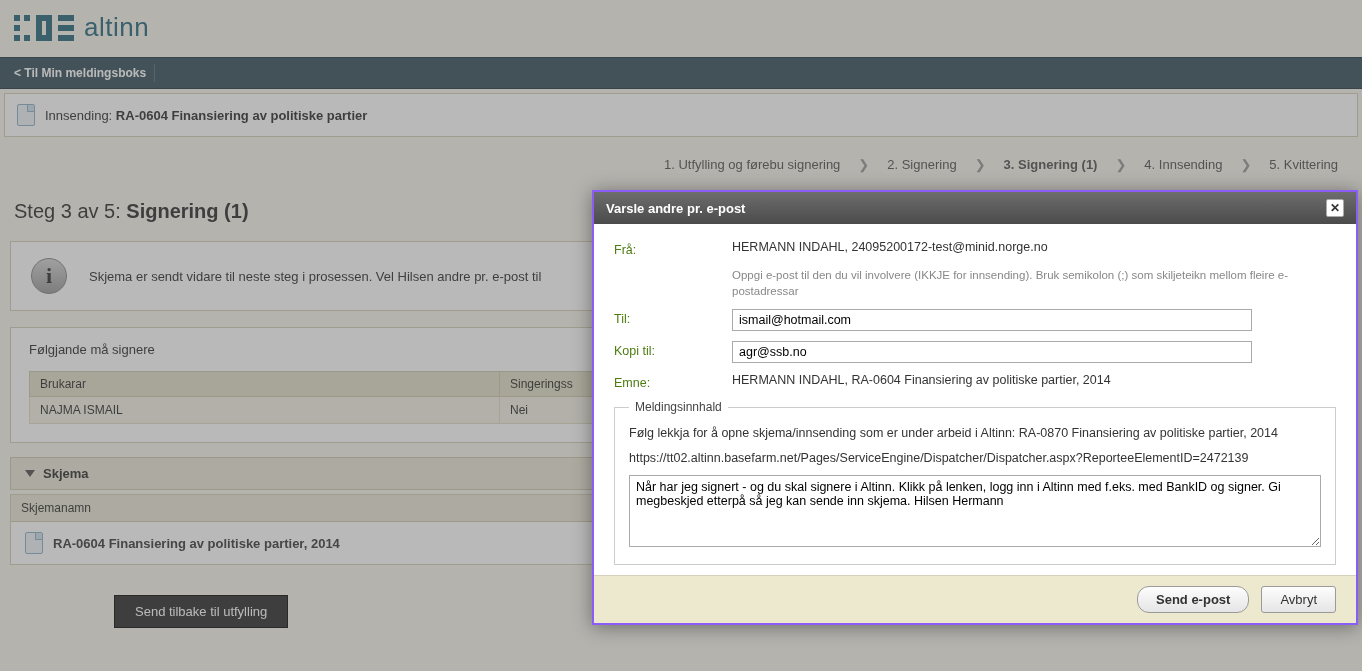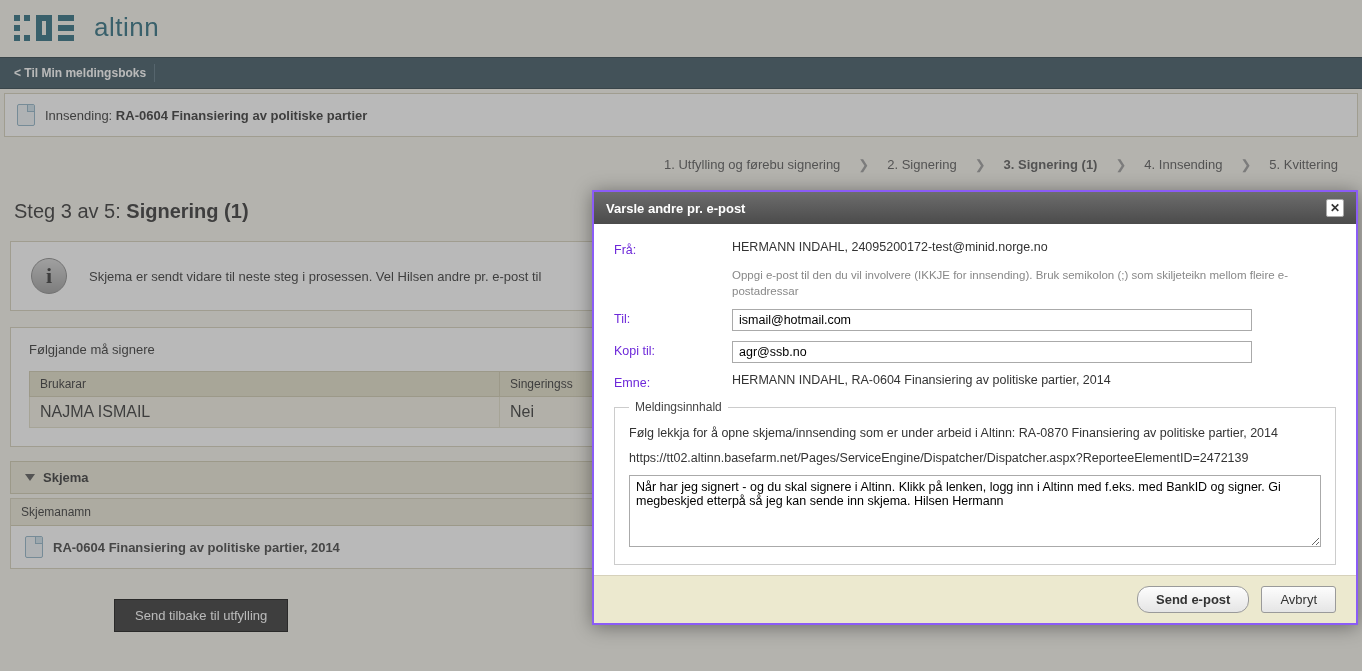--- a/index.html
+++ b/index.html
@@ -1,53 +1,53 @@
 <!DOCTYPE html>
 <html><head>
 <meta charset="utf-8">
 <style>
 * { margin: 0; padding: 0; box-sizing: border-box; }
 body { font-family: Arial, Helvetica, sans-serif; font-size: 13px; background: #f7f5ed; color: #333; width: 1362px; height: 671px; position: relative; overflow: hidden; }
 .overlay { position: absolute; inset: 0; background: rgba(80,80,80,0.4); z-index: 5; pointer-events: none; }
-.logo-bar { padding: 12px 14px 14px; display: flex; align-items: center; gap: 20px; border-radius: 15px; }
+.logo-bar { padding: 12px 14px 14px; display: flex; align-items: center; gap: 10px; border-radius: 15px; }
 .logo-mark { width: 60px; height: 30px; }
 .logo-text { font-size: 26px; color: #2a6c7d; font-weight: 500; letter-spacing: 0.5px; }
 .breadcrumb { background: #3b545f; color: #fff; padding: 6px 10px; font-size: 12px; font-weight: bold; border-top: 1px solid #2a3e47; border-bottom: 1px solid #2a3e47; display: flex; }
 .breadcrumb-item { padding: 2px 8px 2px 4px; border-right: 1px solid #5a7480; cursor: pointer; }
 .sub-header { background: #fff; border: 1px solid #d6d1bb; padding: 10px 12px; margin: 4px 4px 0; display: flex; align-items: center; gap: 10px; }
 .doc-icon { width: 18px; height: 22px; background: #eef4f7; border: 1px solid #8fb3c7; border-radius: 2px; position: relative; }
 .doc-icon::after { content: ""; position: absolute; top: 0; right: 0; width: 6px; height: 6px; background: #cfe2ec; border-left: 1px solid #8fb3c7; border-bottom: 1px solid #8fb3c7; }
 .sub-header .title { font-size: 13px; color: #333; }
 .steps { margin: 10px 4px 0; padding: 10px 20px; display: flex; justify-content: flex-end; gap: 18px; align-items: center; color: #555; }
 .steps .step { font-size: 13px; }
 .steps .step.active { font-weight: bold; }
 .steps .chev { color: #999; }
 .page-title { padding: 18px 14px; font-size: 20px; color: #333; }
 .page-title .bold { font-weight: bold; }
 .info-box { margin: 0 10px; background: #fff; border: 1px solid #d6d1bb; padding: 16px 20px; display: flex; align-items: center; gap: 22px; }
 .info-badge { width: 36px; height: 36px; border-radius: 50%; background: linear-gradient(#d5d5d5,#9c9c9c); border: 1px solid #888; display: flex; align-items: center; justify-content: center; font-family: Georgia, serif; font-size: 22px; font-weight: bold; color: #333; }
 .sign-section { margin: 16px 10px 0; background: #fff; border: 1px solid #d6d1bb; padding: 14px 18px 18px; }
 .sign-title { font-size: 13px; margin-bottom: 14px; }
 .sign-table { width: 100%; border-collapse: collapse; }
 .sign-table th { background: #e3dfc8; text-align: left; font-weight: normal; font-size: 12px; padding: 5px 10px; border: 1px solid #cfcab0; }
-.sign-table td { background: #f3f1e5; padding: 6px 10px; border: 1px solid #e0dcc6; font-size: 16px; }
+.sign-table td { background: #f3f1e5; padding: 6px 10px; border: 1px solid #e0dcc6; font-size: 12px; }
 .collapse-bar { margin: 14px 10px 0; background: #ebe8d7; border: 1px solid #cfcab0; padding: 8px 14px; font-weight: bold; font-size: 13px; display: flex; align-items: center; gap: 8px; }
 .tri { width: 0; height: 0; border-left: 5px solid transparent; border-right: 5px solid transparent; border-top: 7px solid #555; }
 .schema-box { margin: 4px 10px 0; border: 1px solid #d6d1bb; background: #fff; }
 .schema-head { background: #ebe8d7; padding: 6px 10px; font-size: 12px; border-bottom: 1px solid #cfcab0; }
 .schema-row { padding: 10px 14px; display: flex; align-items: center; gap: 10px; }
 .schema-row .name { font-weight: bold; color: #404040; }
 .btn-dark { background: #333; color: #fff; border: 1px solid #111; padding: 8px 20px; font-size: 13px; cursor: pointer; margin: 30px 0 0 114px; }
 
 .modal { position: absolute; top: 190px; left: 592px; width: 766px; background: #fff; border: 2px solid #8b5cf6; z-index: 10; box-shadow: 0 2px 18px rgba(0,0,0,0.4); }
 .modal-header { background: linear-gradient(#6d6d6d,#4b4b4b); color: #fff; padding: 7px 12px; font-size: 13px; font-weight: bold; display: flex; justify-content: space-between; align-items: center; }
 .modal-close { background: #fff; color: #333; width: 18px; height: 18px; border: 1px solid #aaa; border-radius: 2px; display: flex; align-items: center; justify-content: center; font-size: 12px; cursor: pointer; }
 .modal-body { padding: 16px 20px 10px; max-height: 360px; overflow-y: scroll; }
 .form-row { display: flex; align-items: flex-start; margin-bottom: 10px; }
-.form-row label { width: 118px; font-size: 12.5px; color: #6d28d9; padding-top: 3px; }
+.form-row label { width: 118px; font-size: 12.5px; color: #4d7c0f; padding-top: 3px; }
 .form-row .value { flex: 1; font-size: 12.5px; }
 .hint { font-size: 11.5px; color: #888; margin: 4px 0 10px 118px; line-height: 1.4; }
 .form-row input[type=text] { width: 520px; padding: 3px 6px; font-size: 12.5px; border: 1px solid #aaa; }
 fieldset { border: 1px solid #ccc; padding: 10px 14px 14px; margin-top: 6px; }
 fieldset legend { font-size: 12px; padding: 0 6px; color: #444; }
 .msg-text { font-size: 12.5px; line-height: 1.5; margin-bottom: 8px; }
 .msg-link { font-size: 12.5px; color: #333; margin-bottom: 10px; word-break: break-all; }
 textarea { width: 100%; height: 72px; font-size: 12.5px; font-family: Arial; padding: 4px 6px; border: 1px solid #aaa; resize: both; }
 .modal-footer { background: #ece9cf; padding: 10px 20px; display: flex; justify-content: flex-end; gap: 12px; border-top: 1px solid #d6d1bb; }
 .btn-light { background: linear-gradient(#fdfdfd,#e5e5e5); border: 1px solid #9a9a9a; border-radius: 3px; padding: 5px 18px; font-size: 13px; cursor: pointer; color: #333; }

